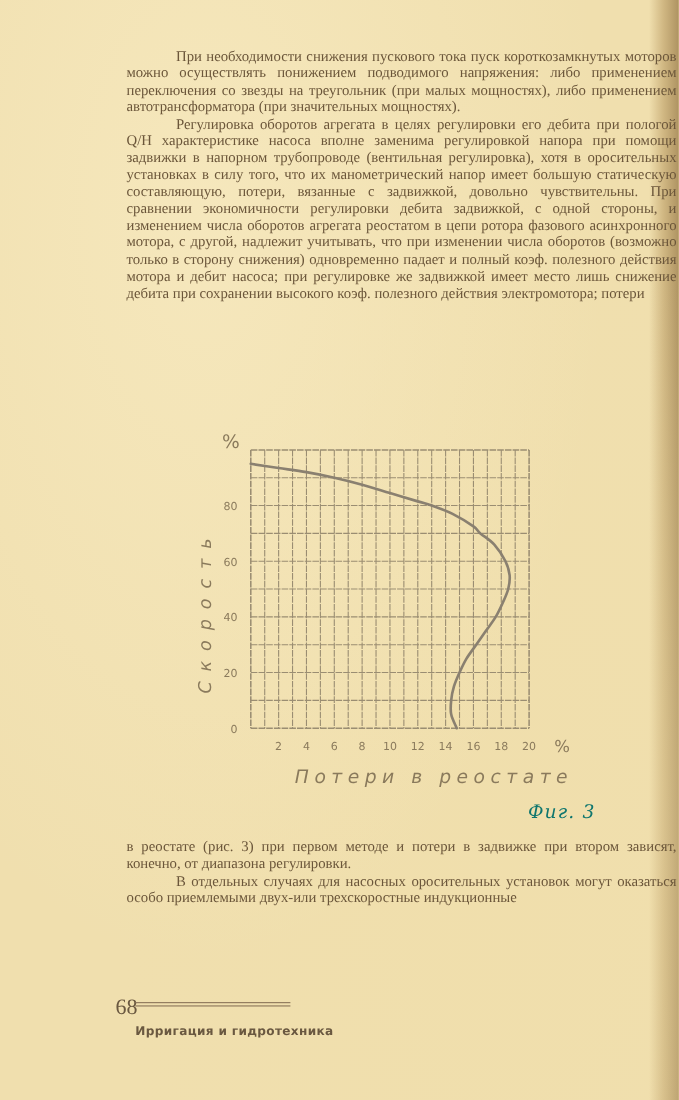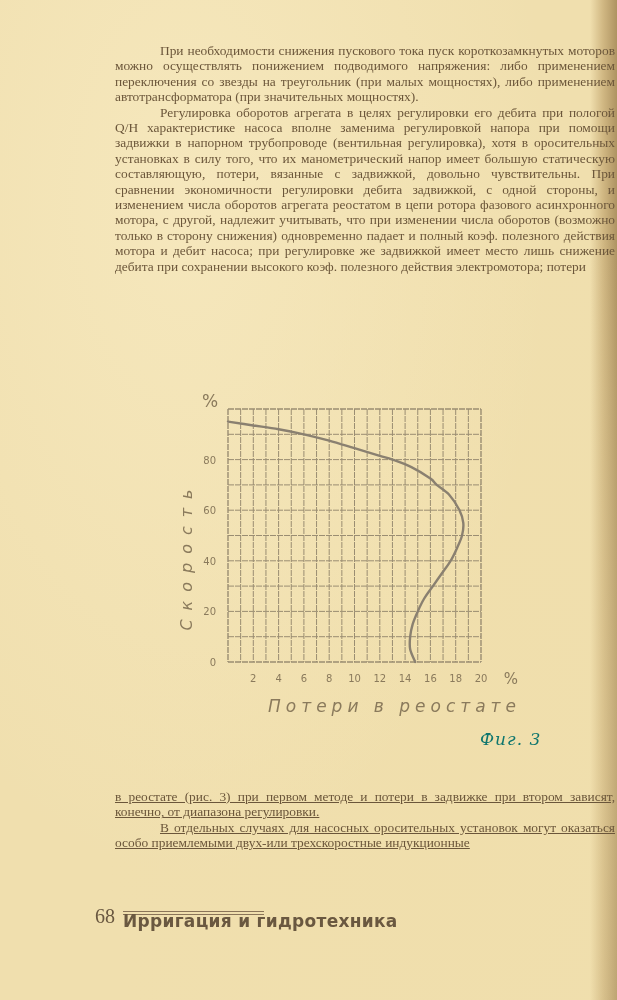--- a/index.html
+++ b/index.html
@@ -16,46 +16,46 @@
   .page { position: absolute; left: 0; top: 0; width: 617px; height: 1000px; margin-left: 40px; }
   .text-block {
     position: absolute; left: 75px; width: 500px;
     font-family: "Liberation Serif", "DejaVu Serif", serif;
     font-size: 13.4px; line-height: 15.4px; color: #6b563a;
     text-align: justify;
   }
   .text-block p { margin: 0; text-indent: 45px; }
   .text-block p.noindent { text-indent: 0; }
   #block-top { top: 43px; }
-  #block-bottom { top: 789px; text-decoration: underline; }
+  #block-bottom { top: 762px; }
 
   
   .figure { position: absolute; left: 130px; top: 385px; width: 380px; height: 380px; }
   .fig-svg { position: absolute; left: 0; top: 0; }
   .hand { font-family: "DejaVu Sans", sans-serif; fill: #8a7a5c; }
   .fig-caption {
     position: absolute; left: 310px; top: 344px;
     font-family: "DejaVu Serif", serif; font-style: italic;
     font-size: 17px; color: #0f766e; letter-spacing: 1px;
   }
 
   
   .footer { position: absolute; left: 55px; top: 905px; height: 30px; }
   .page-number {
-    position: absolute; left: 0; top: 0;
+    position: absolute; left: 10px; top: 0;
     font-family: "Liberation Serif", serif; font-size: 20px; color: #6a5840;
   }
   .footer-rule {
     position: absolute; left: 28px; top: 6px; width: 141px; height: 2px;
     border-top: 1px solid #8a7458; border-bottom: 1px solid #8a7458;
   }
   .journal-title {
-    position: absolute; left: 28px; top: 6px; white-space: nowrap;
+    position: absolute; left: 28px; top: 26px; white-space: nowrap;
     font-family: "DejaVu Sans", sans-serif; font-weight: bold;
-    font-size: 17px; color: #6a5840; letter-spacing: 0.3px;
+    font-size: 11px; color: #6a5840; letter-spacing: 0.3px;
   }
 </style>
 </head>
 <body>
 
 <div class="page">
 
   <div class="text-block" id="block-top">
     <p>При необходимости снижения пускового тока пуск короткозамкнутых моторов можно осуществлять понижением подводимого напряжения: либо применением переключения со звезды на треугольник (при малых мощностях), либо применением автотрансформатора (при значительных мощностях).</p>
     <p>Регулировка оборотов агрегата в целях регулировки его дебита при пологой Q/H характеристике насоса вполне заменима регулировкой напора при помощи задвижки в напорном трубопроводе (вентильная регулировка), хотя в оросительных установках в силу того, что их манометрический напор имеет большую статическую составляющую, потери, вязанные с задвижкой, довольно чувствительны. При сравнении экономичности регулировки дебита задвижкой, с одной стороны, и изменением числа оборотов агрегата реостатом в цепи ротора фазового асинхронного мотора, с другой, надлежит учитывать, что при изменении числа оборотов (возможно только в сторону снижения) одновременно падает и полный коэф. полезного действия мотора и дебит насоса; при регулировке же задвижкой имеет место лишь снижение дебита при сохранении высокого коэф. полезного действия электромотора; потери</p>

